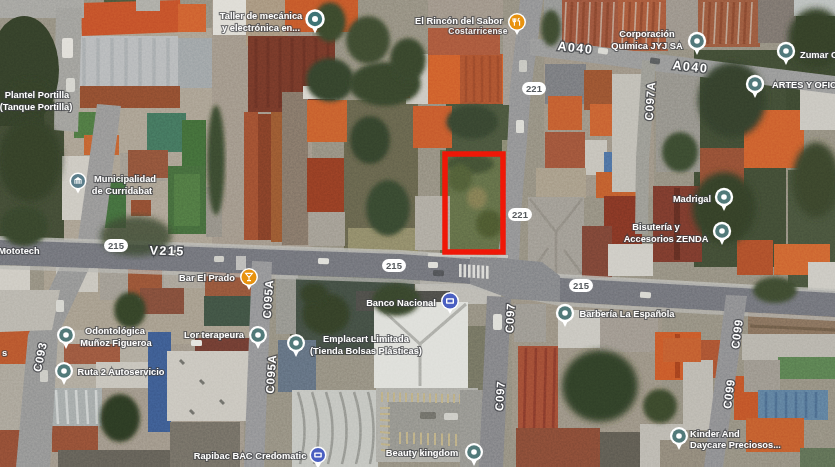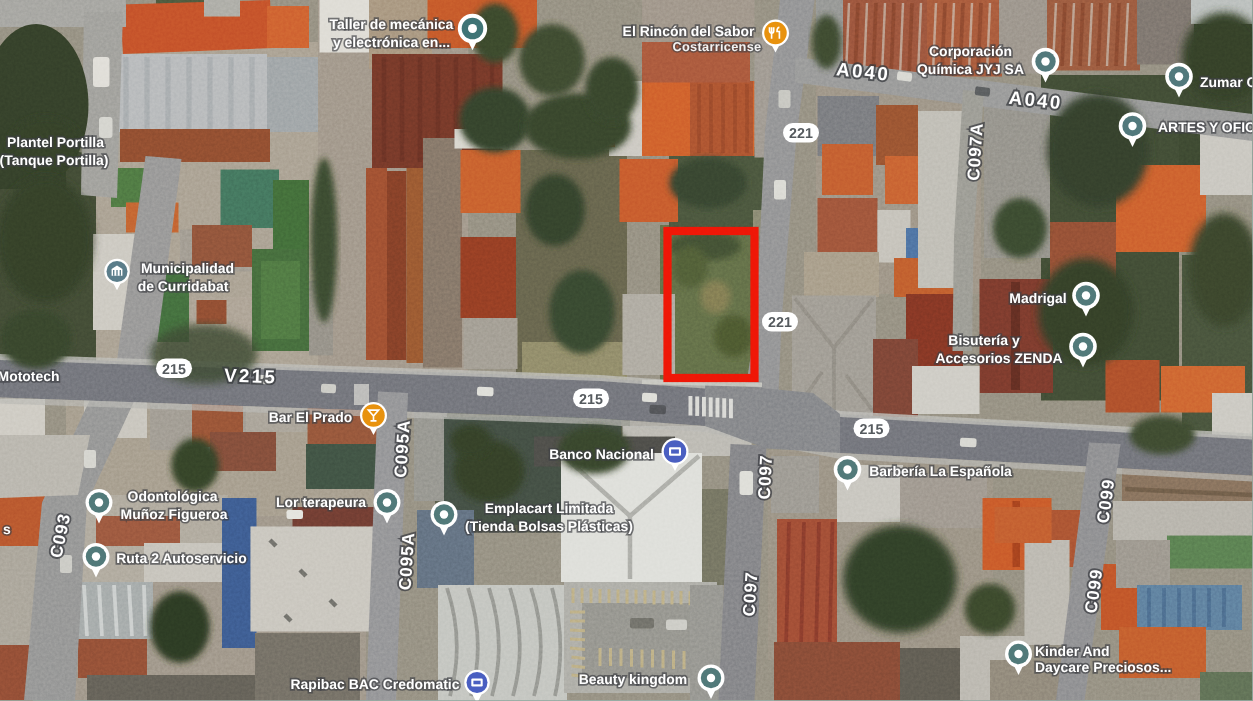--- a/index.html
+++ b/index.html
@@ -1,17 +1,17 @@
 <!DOCTYPE html>
 <html><head>
 <meta charset="utf-8">
 <style>
   html,body{margin:0;padding:0;}
   body{width:835px;height:467px;overflow:hidden;font-family:"Liberation Sans",sans-serif;}
-  #map{position:relative;width:835px;height:467px;background:#0f766e;}
+  #map{position:relative;width:835px;height:467px;background:#84cc16;}
   svg{position:absolute;left:0;top:0;}
 </style>
 </head>
 <body>
 <div id="map">
 <svg width="835" height="467" viewBox="0 0 835 467">
 <defs>
   <filter id="blur2">
           <feGaussianBlur stdDeviation="2"></feGaussianBlur>
         </filter>

